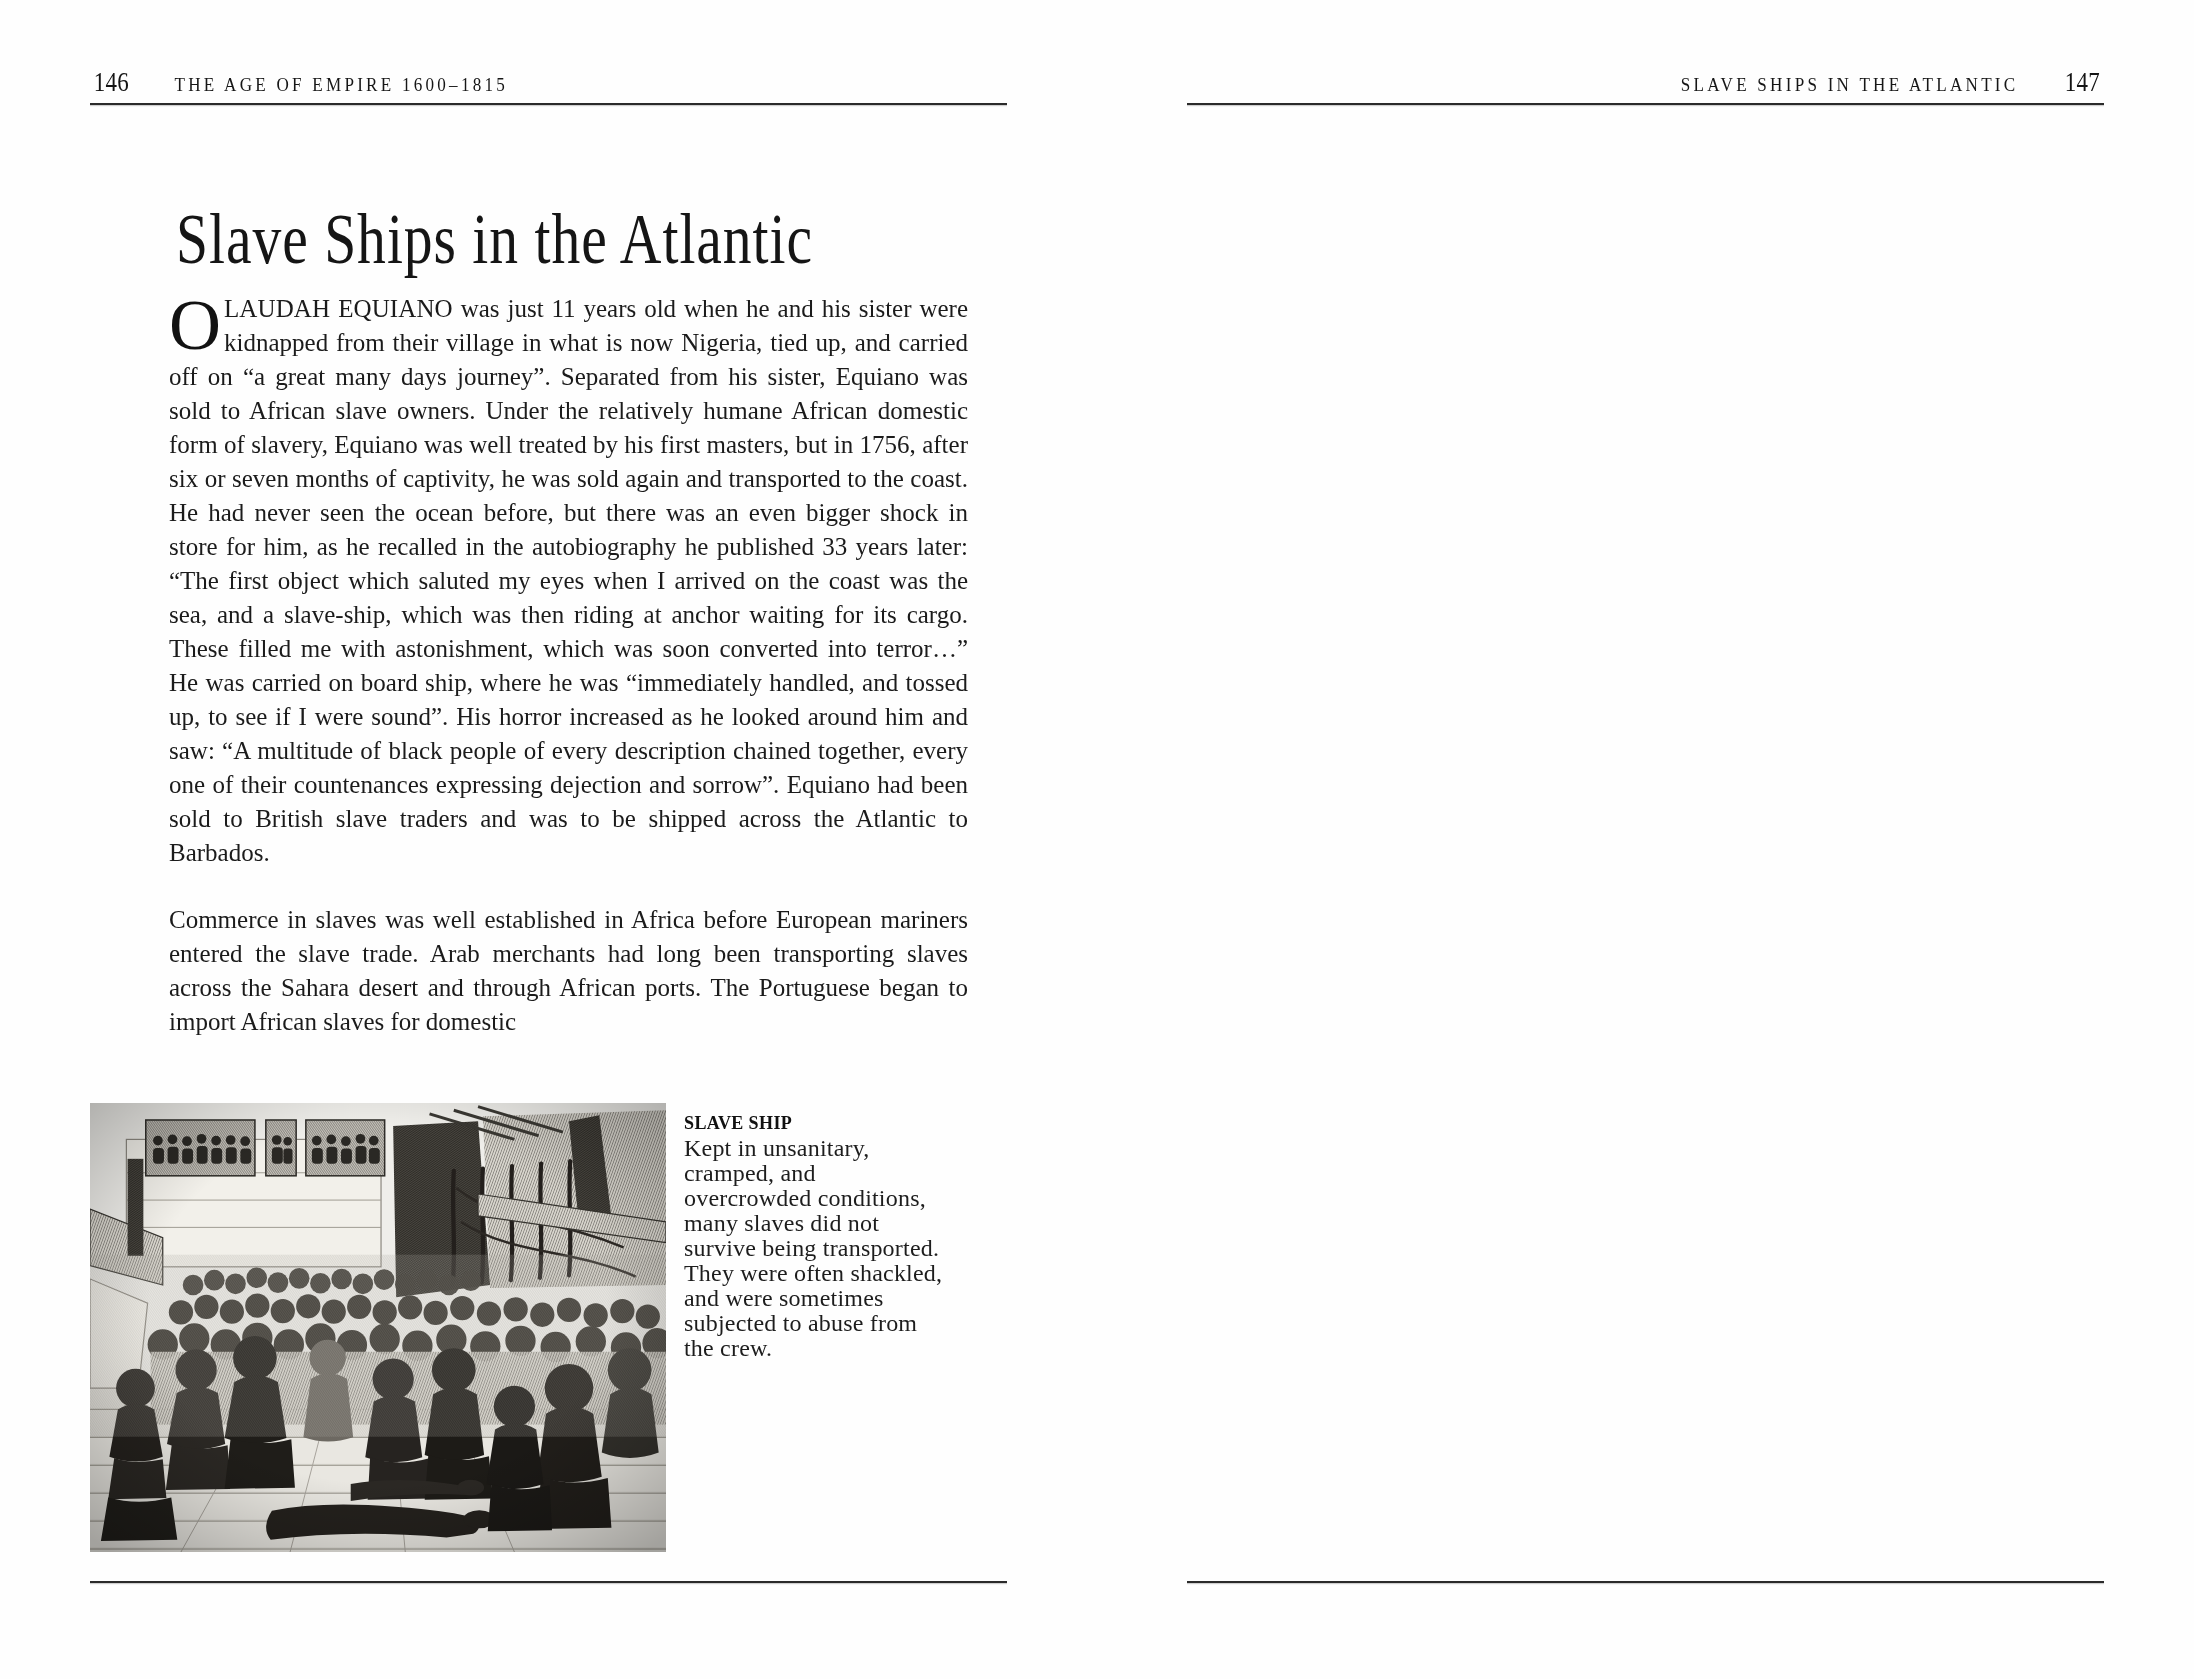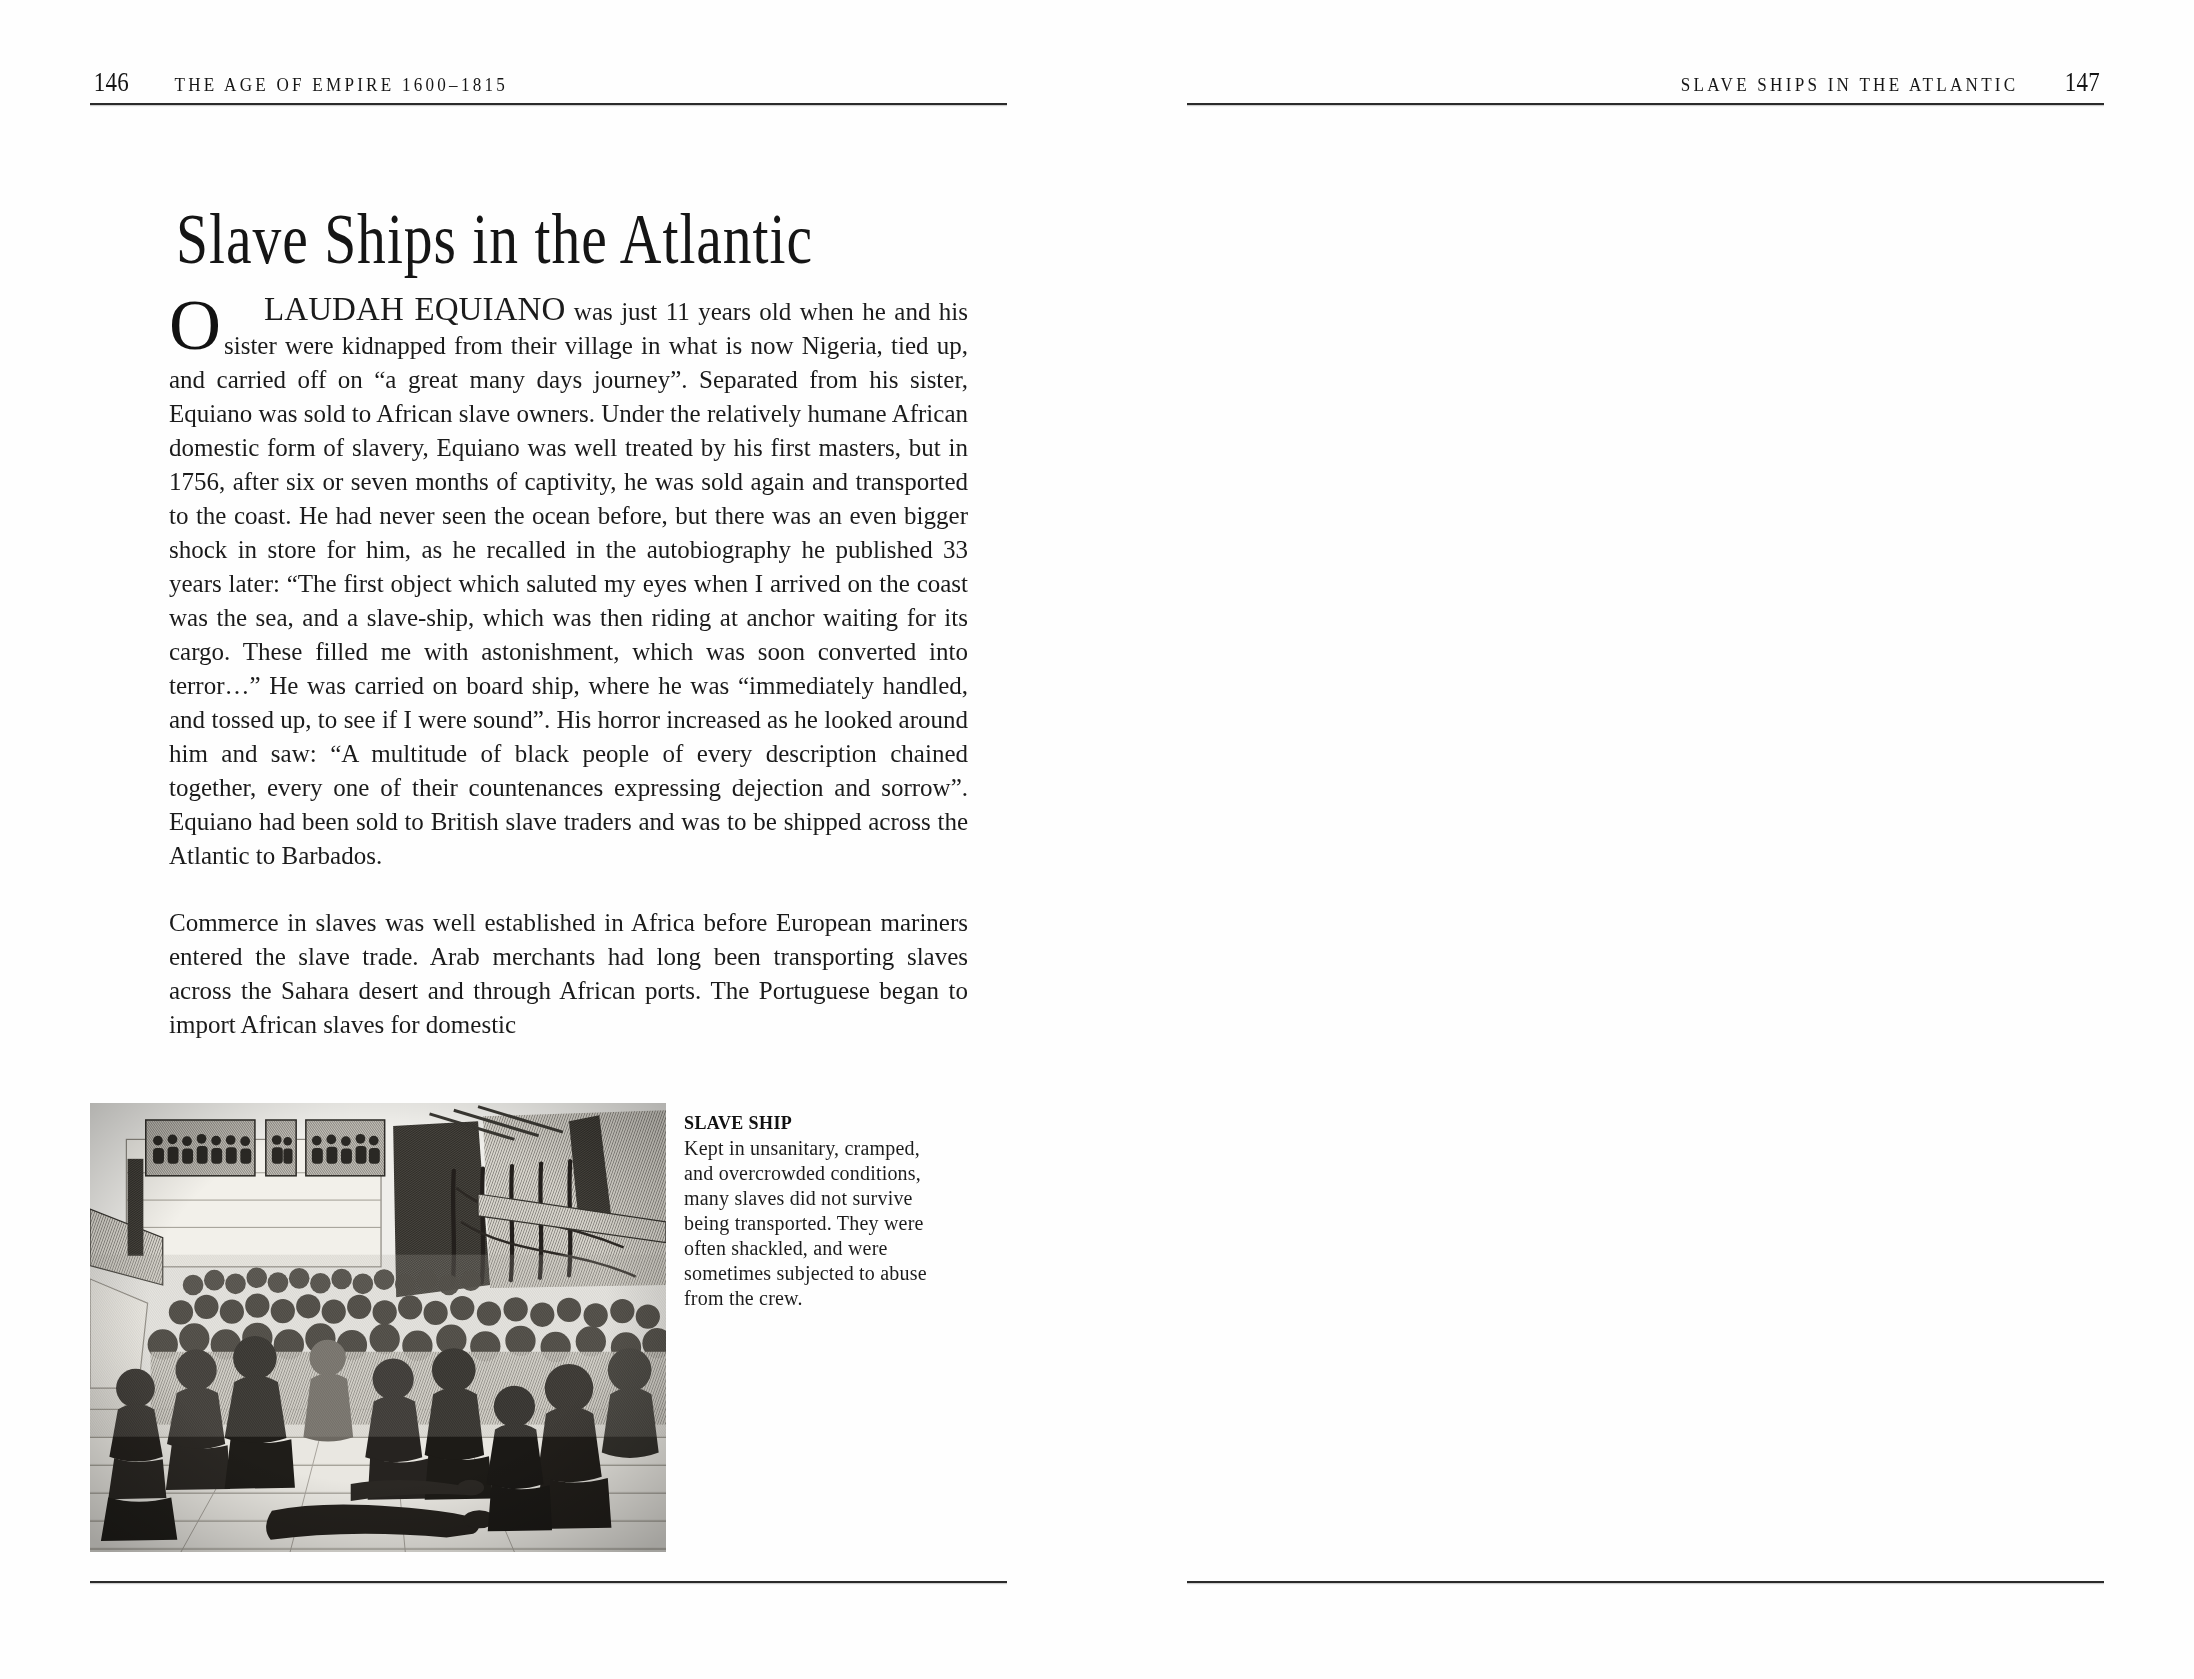--- a/index.html
+++ b/index.html
@@ -116,23 +116,22 @@
   .dropcap {
     float: left;
     font-size: 72px;
     line-height: 56px;
     padding: 3.6px 3px 0 0;
     margin-top: 1.2px;
     color: #121212;
     font-weight: 400;
   }
   .smallcaps {
-    font-size: 33px;
+    font-size: 25px;
     letter-spacing: 0.1px;
-    margin-left: 40px;
   }
 
   .gap { height: 33px; }
 
   
   .fig-shipwrap {
     position: absolute;
     left: 90px;
     top: 1103px;
     width: 576px;
@@ -154,21 +153,21 @@
 
   .cap-title {
     font-size: 18px;
     font-weight: 700;
     letter-spacing: 0.4px;
     line-height: 1.1;
     margin-bottom: 2px;
     color: #111;
   }
   .cap-body {
-    font-size: 20px;
+    font-size: 24px;
     line-height: 25px;
     letter-spacing: 0.2px;
     color: #1d1d1d;
   }
 
   svg { display: block; }
 </style>
 </head>
 <body>
 

